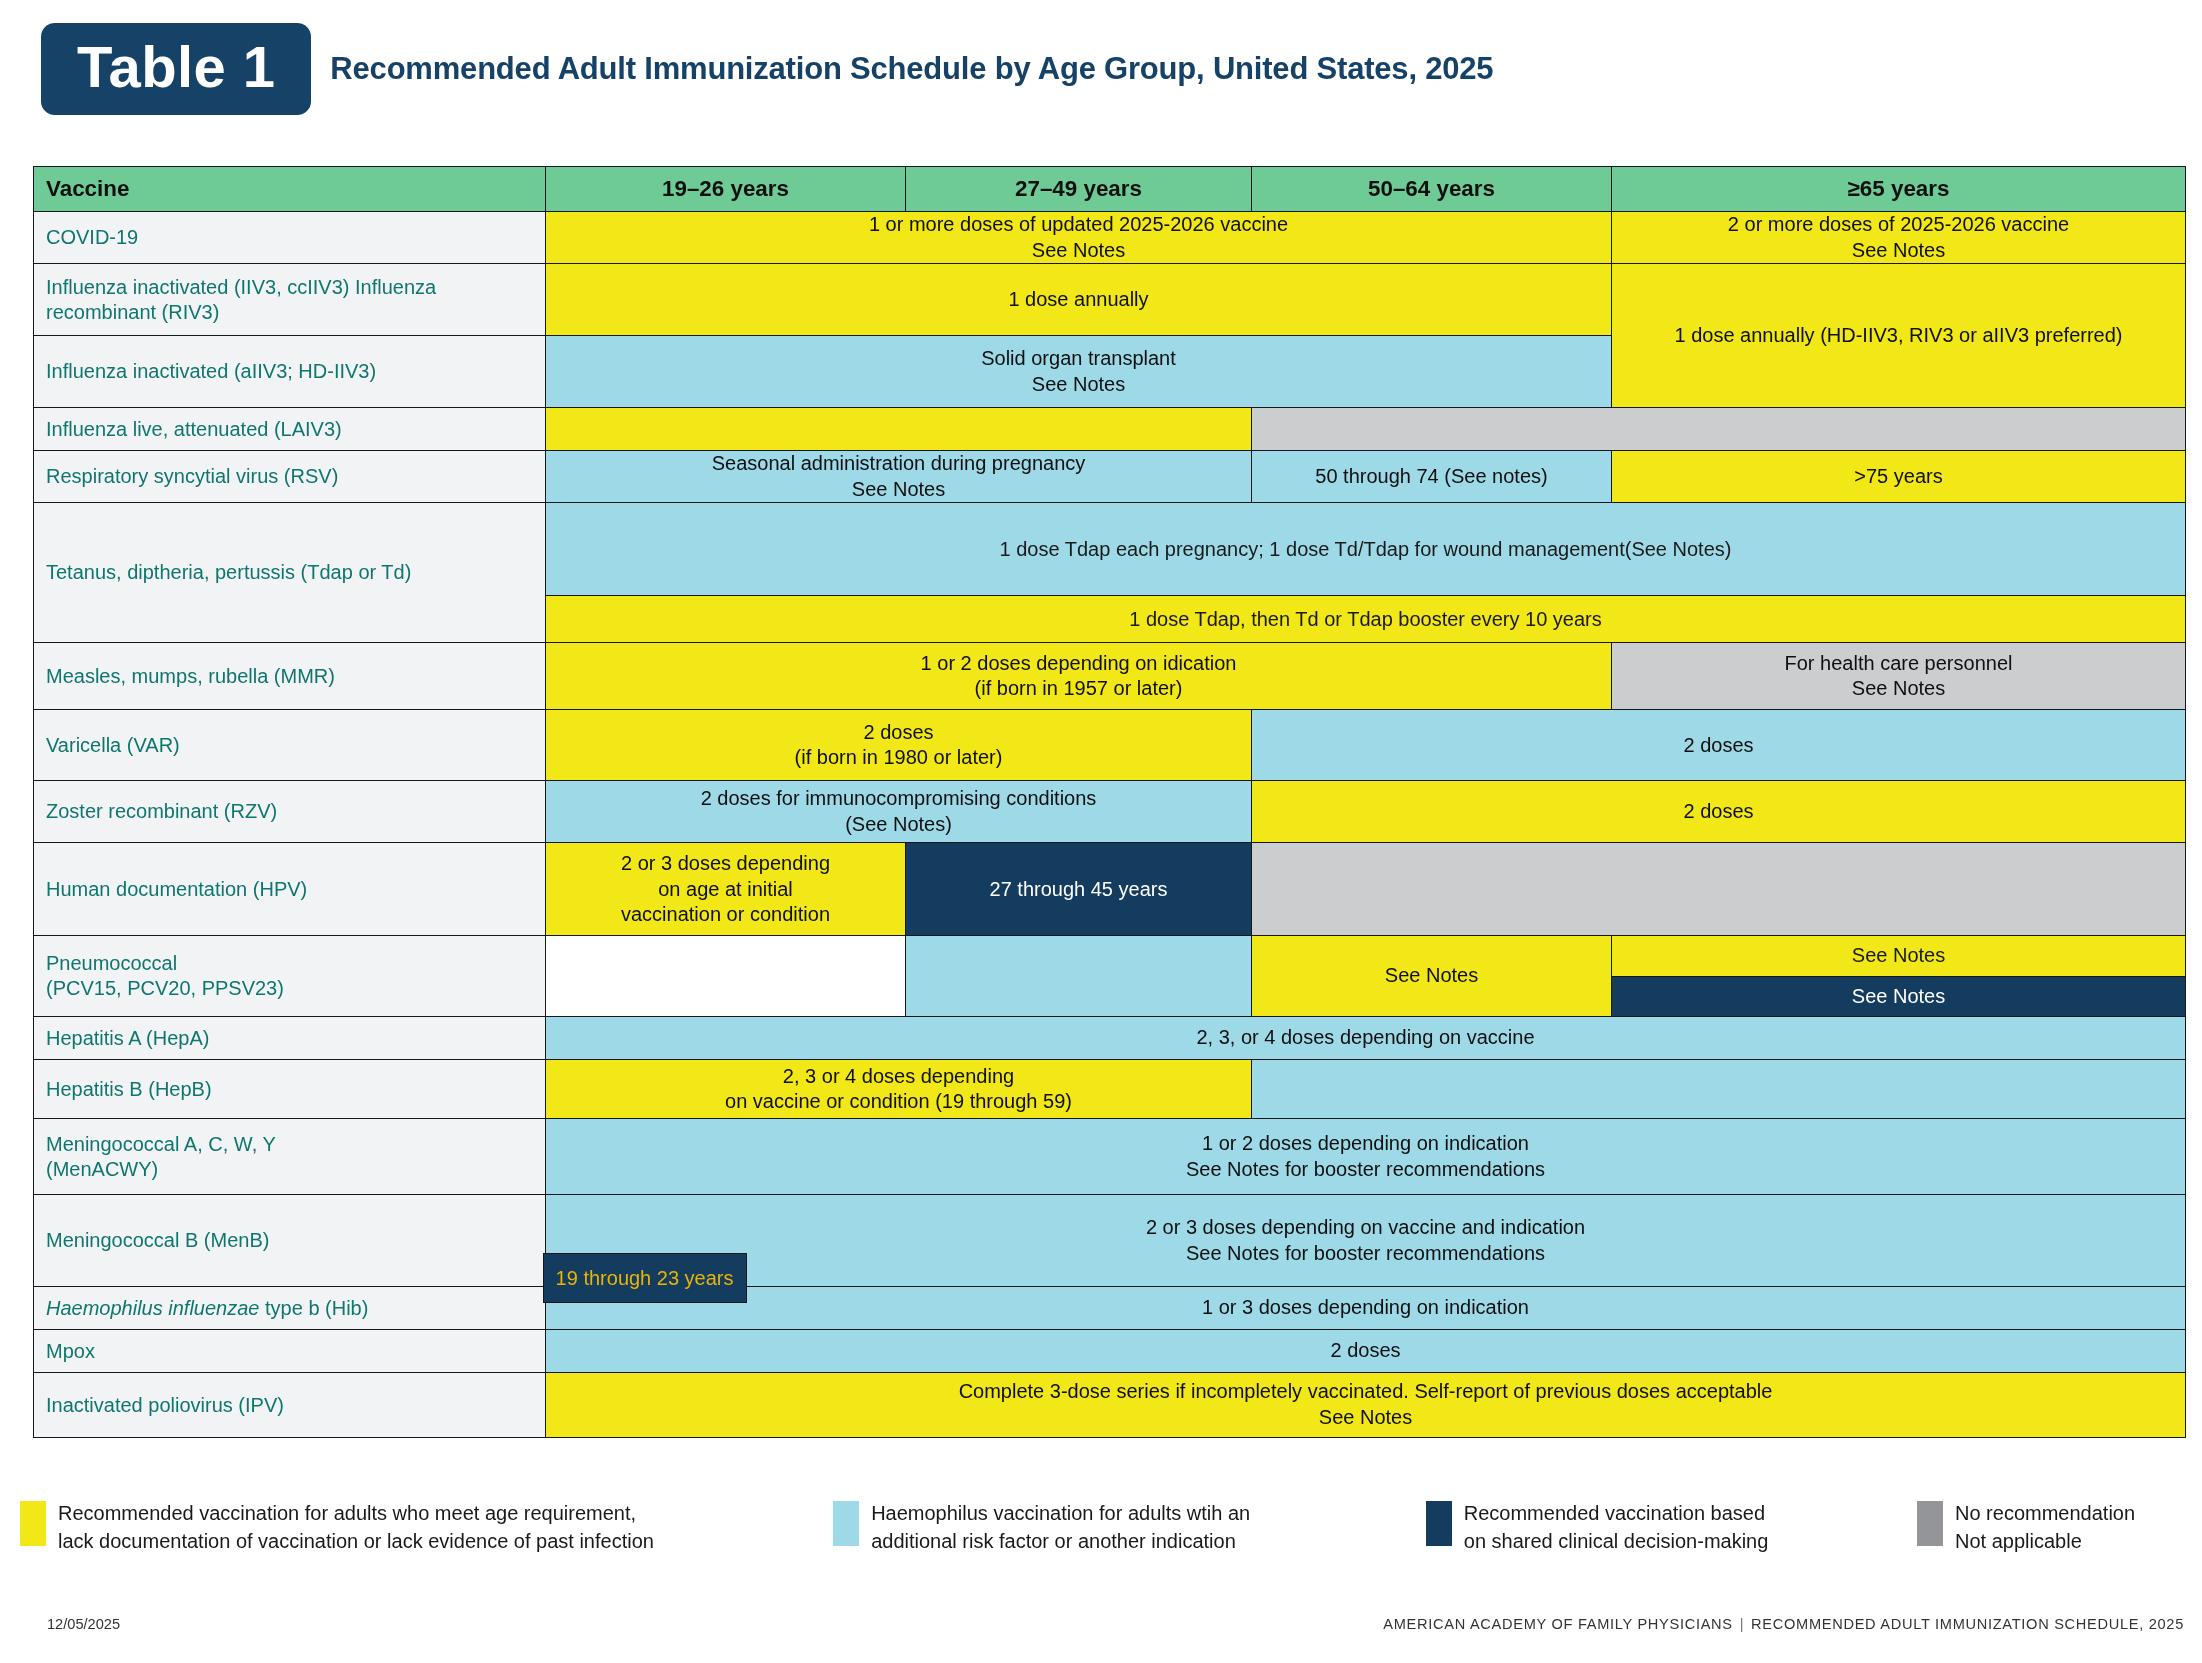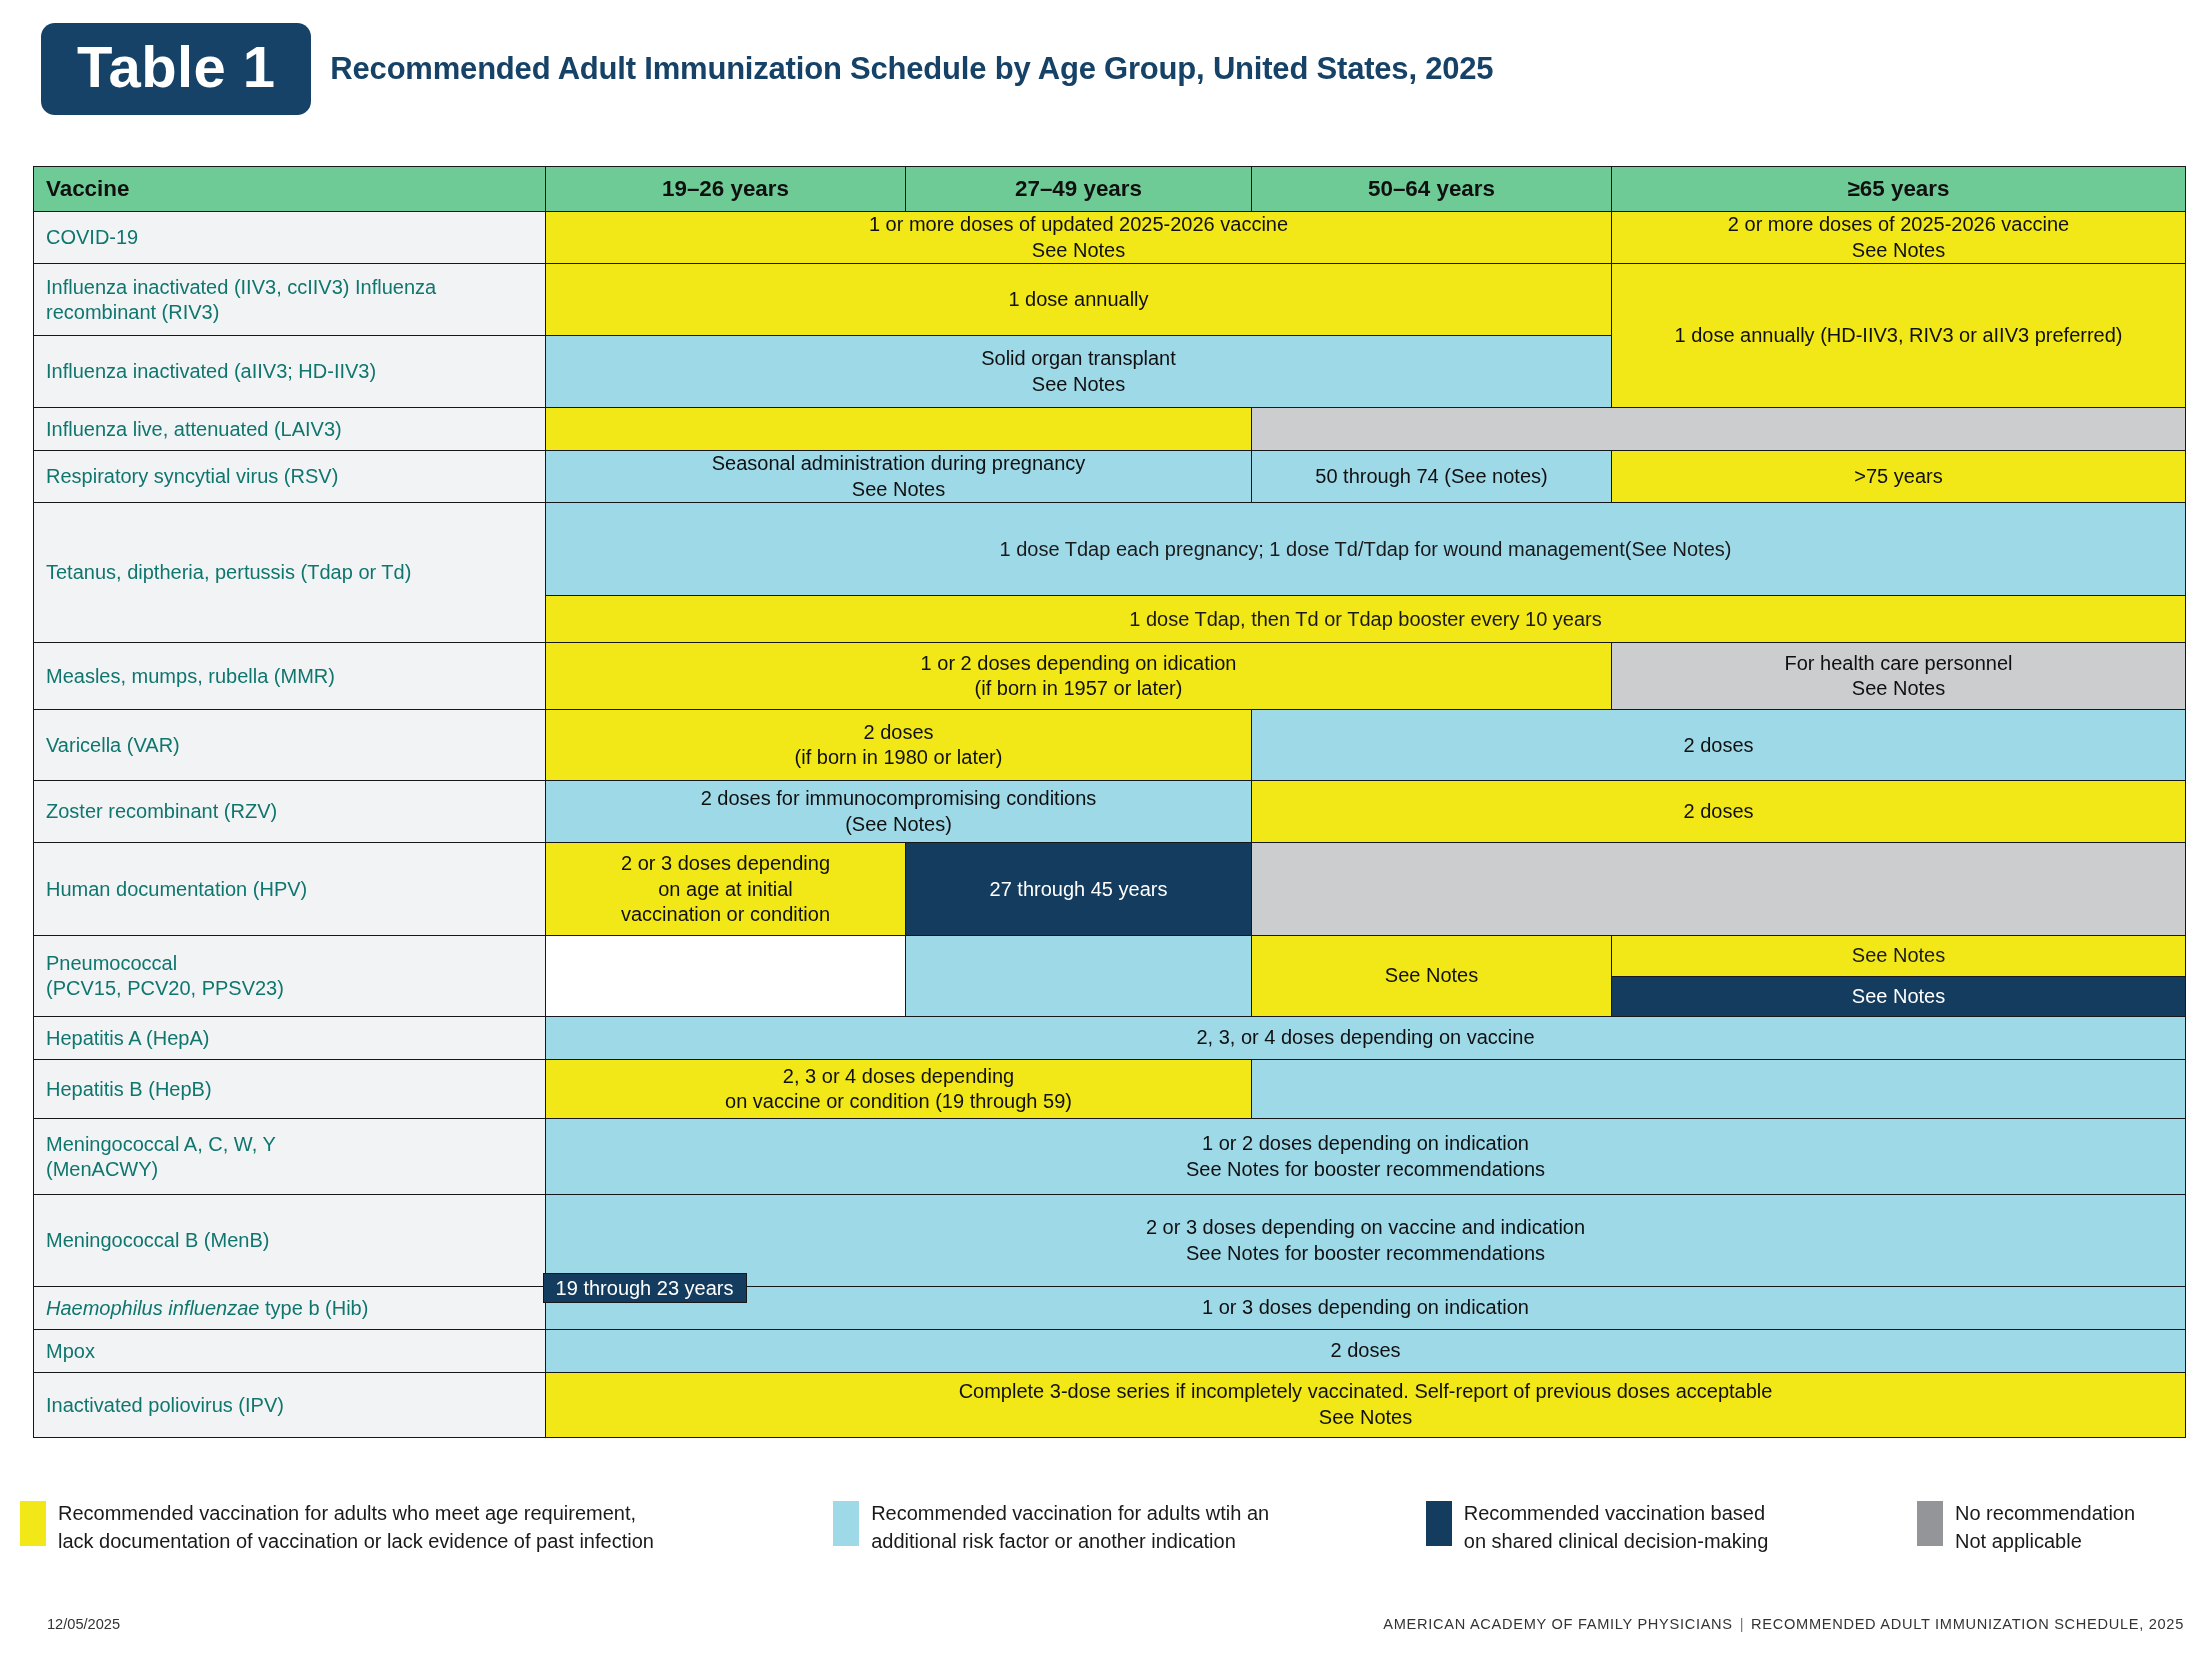--- a/index.html
+++ b/index.html
@@ -101,23 +101,23 @@
     text-align:center;
     font-size:20px;
     line-height:1.28;
     padding:6.9px 5.2px;
   }
   .split > div.top    { border-bottom:1.7px solid #15171a; }
 
   
   .chip-navy {
     background:#143c5e;
-    color:#ffffff;
+    color:#eab308;
     font-size:20px;
-    padding:2px 12px;
+    padding:12px 12px;
     display:inline-block;
     line-height:1.2;
     border:1.7px solid #15171a;
   }
   .menb-wrap {
     position:relative;
     min-height:91px;
     display:flex; flex-direction:column;
     align-items:center; justify-content:center;
   }
@@ -469,21 +469,21 @@
   <div class="legend-item li-1">
     <div class="swatch sw-yellow"></div>
     <div class="legend-text">
       <div>Recommended vaccination for adults who meet age requirement,</div>
       <div>lack documentation of vaccination or lack evidence of past infection</div>
     </div>
   </div>
   <div class="legend-item li-2">
     <div class="swatch sw-blue"></div>
     <div class="legend-text">
-      <div>Recommended vaccination for adults wtih an</div>
+      <div>Haemophilus vaccination for adults wtih an</div>
       <div>additional risk factor or another indication</div>
     </div>
   </div>
   <div class="legend-item li-3">
     <div class="swatch sw-navy"></div>
     <div class="legend-text">
       <div>Recommended vaccination based</div>
       <div>on shared clinical decision-making</div>
     </div>
   </div>

